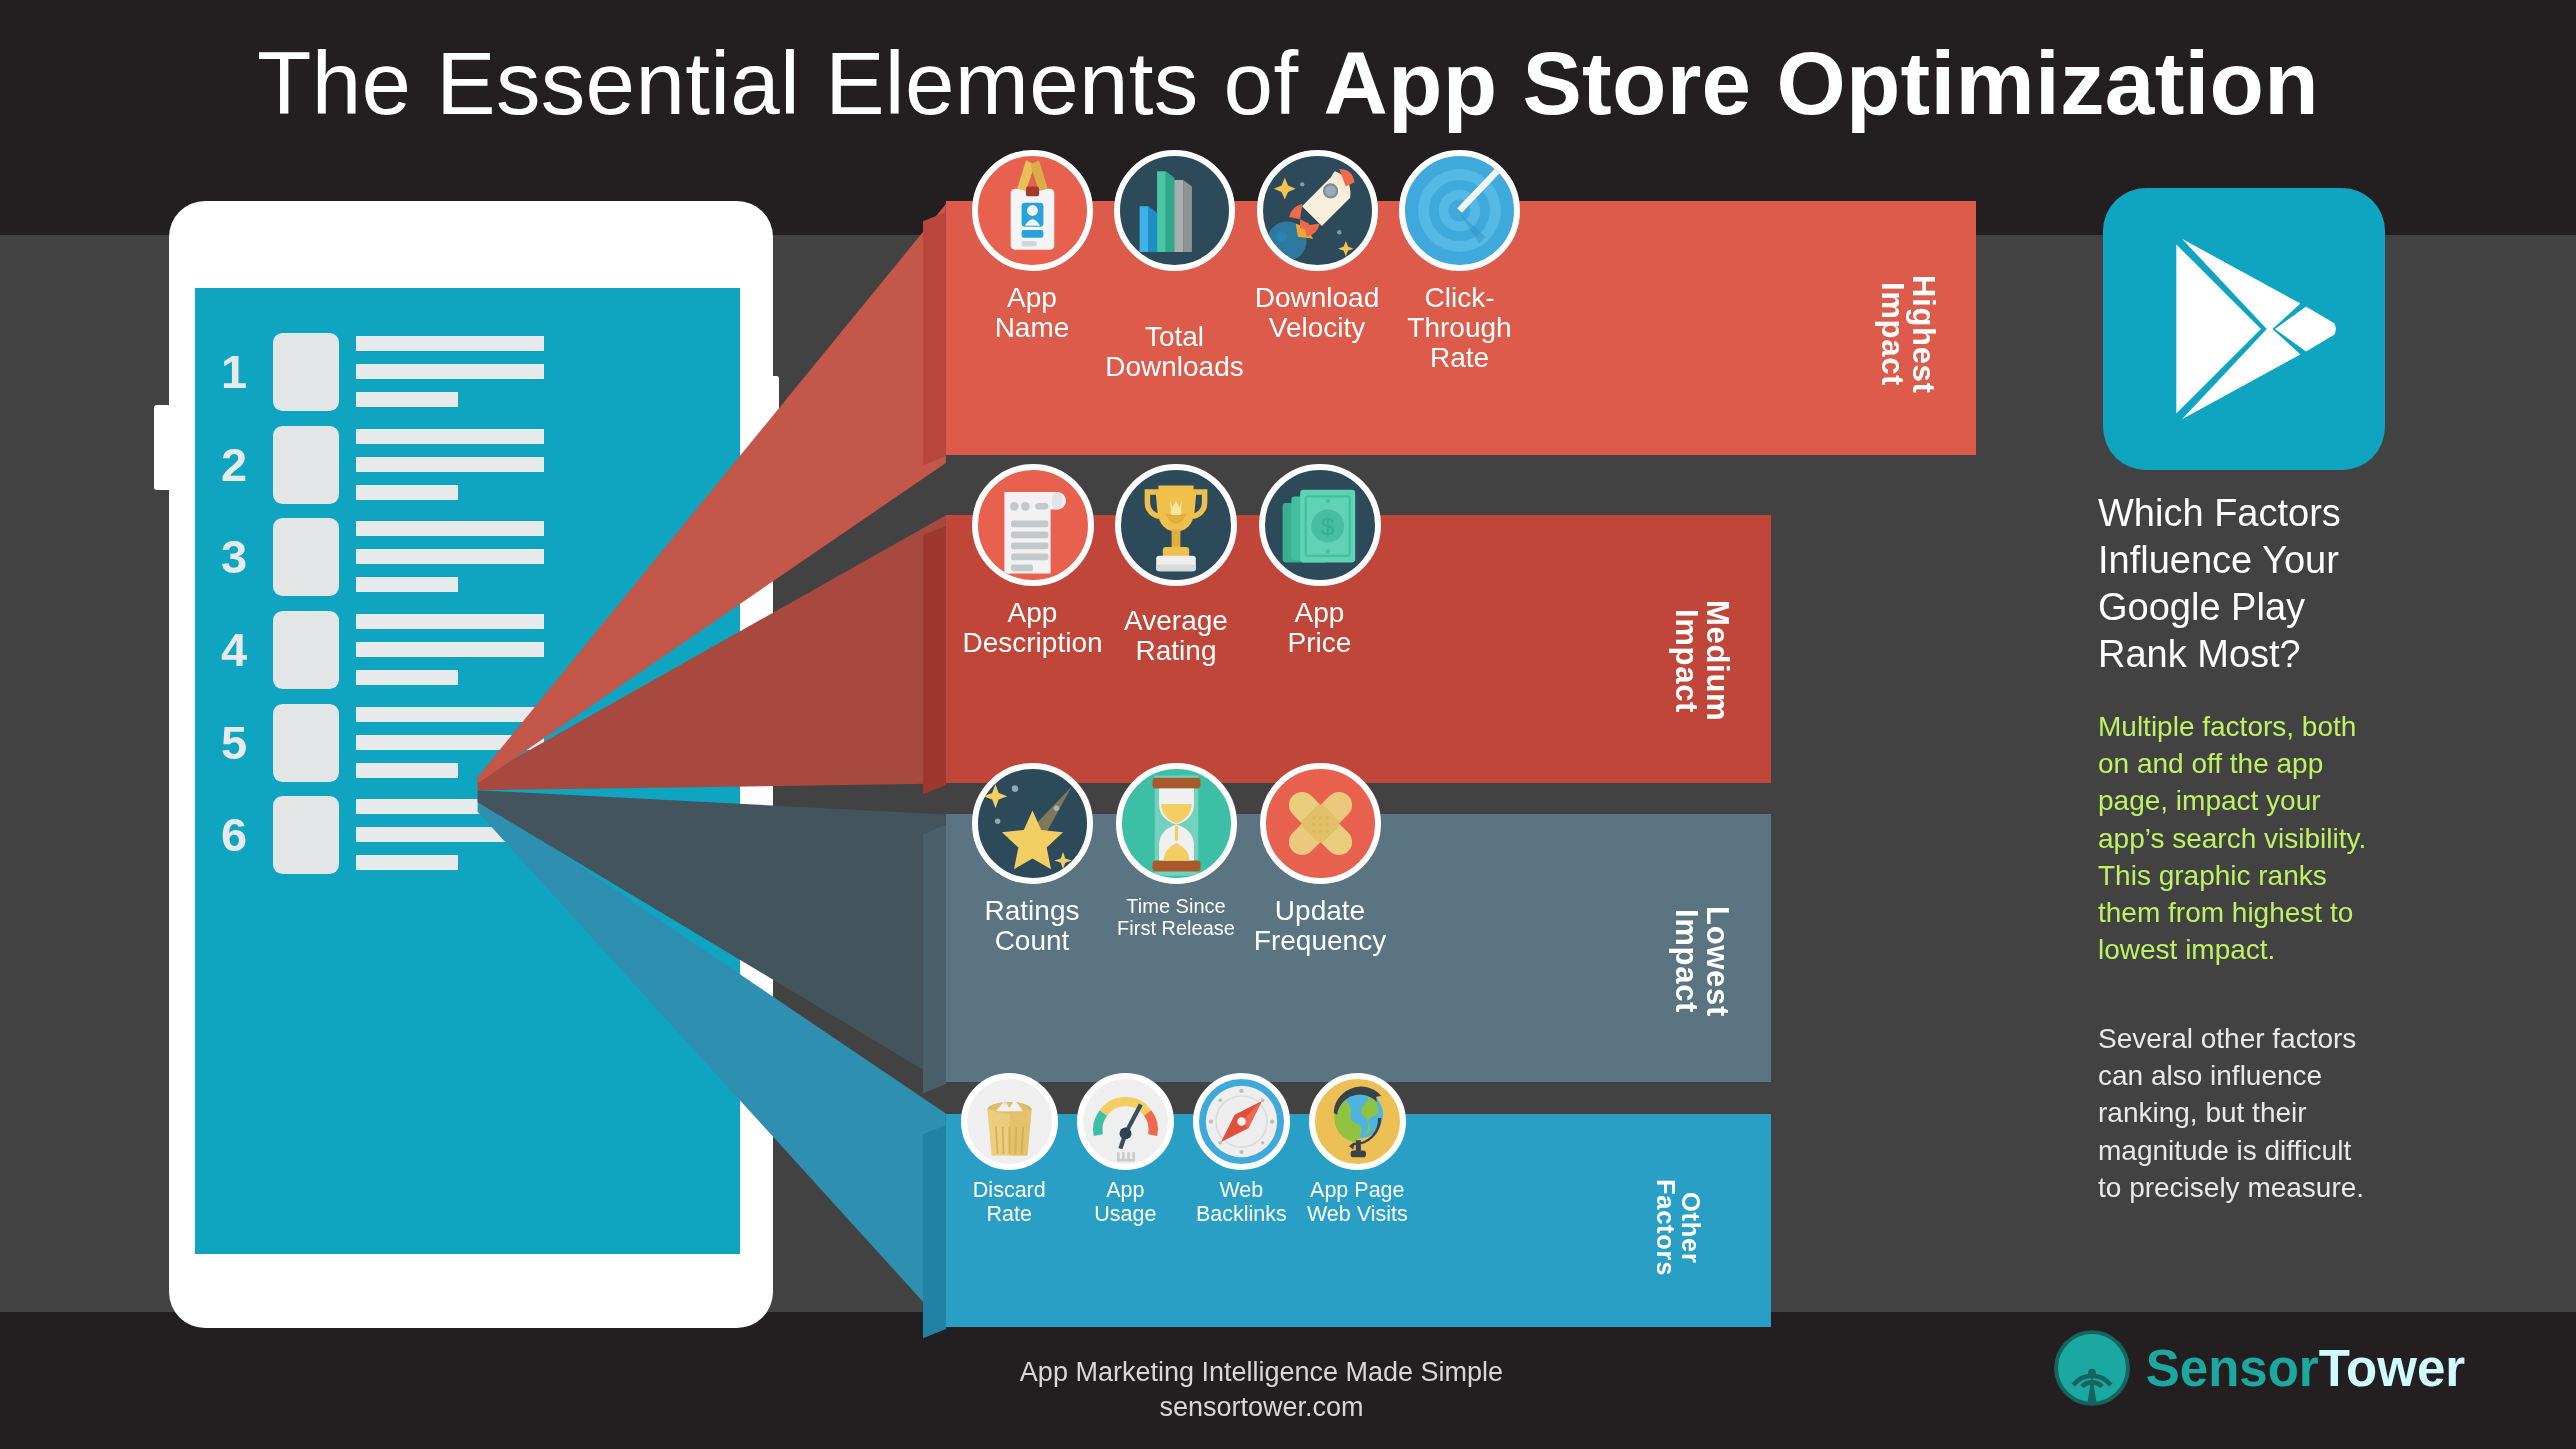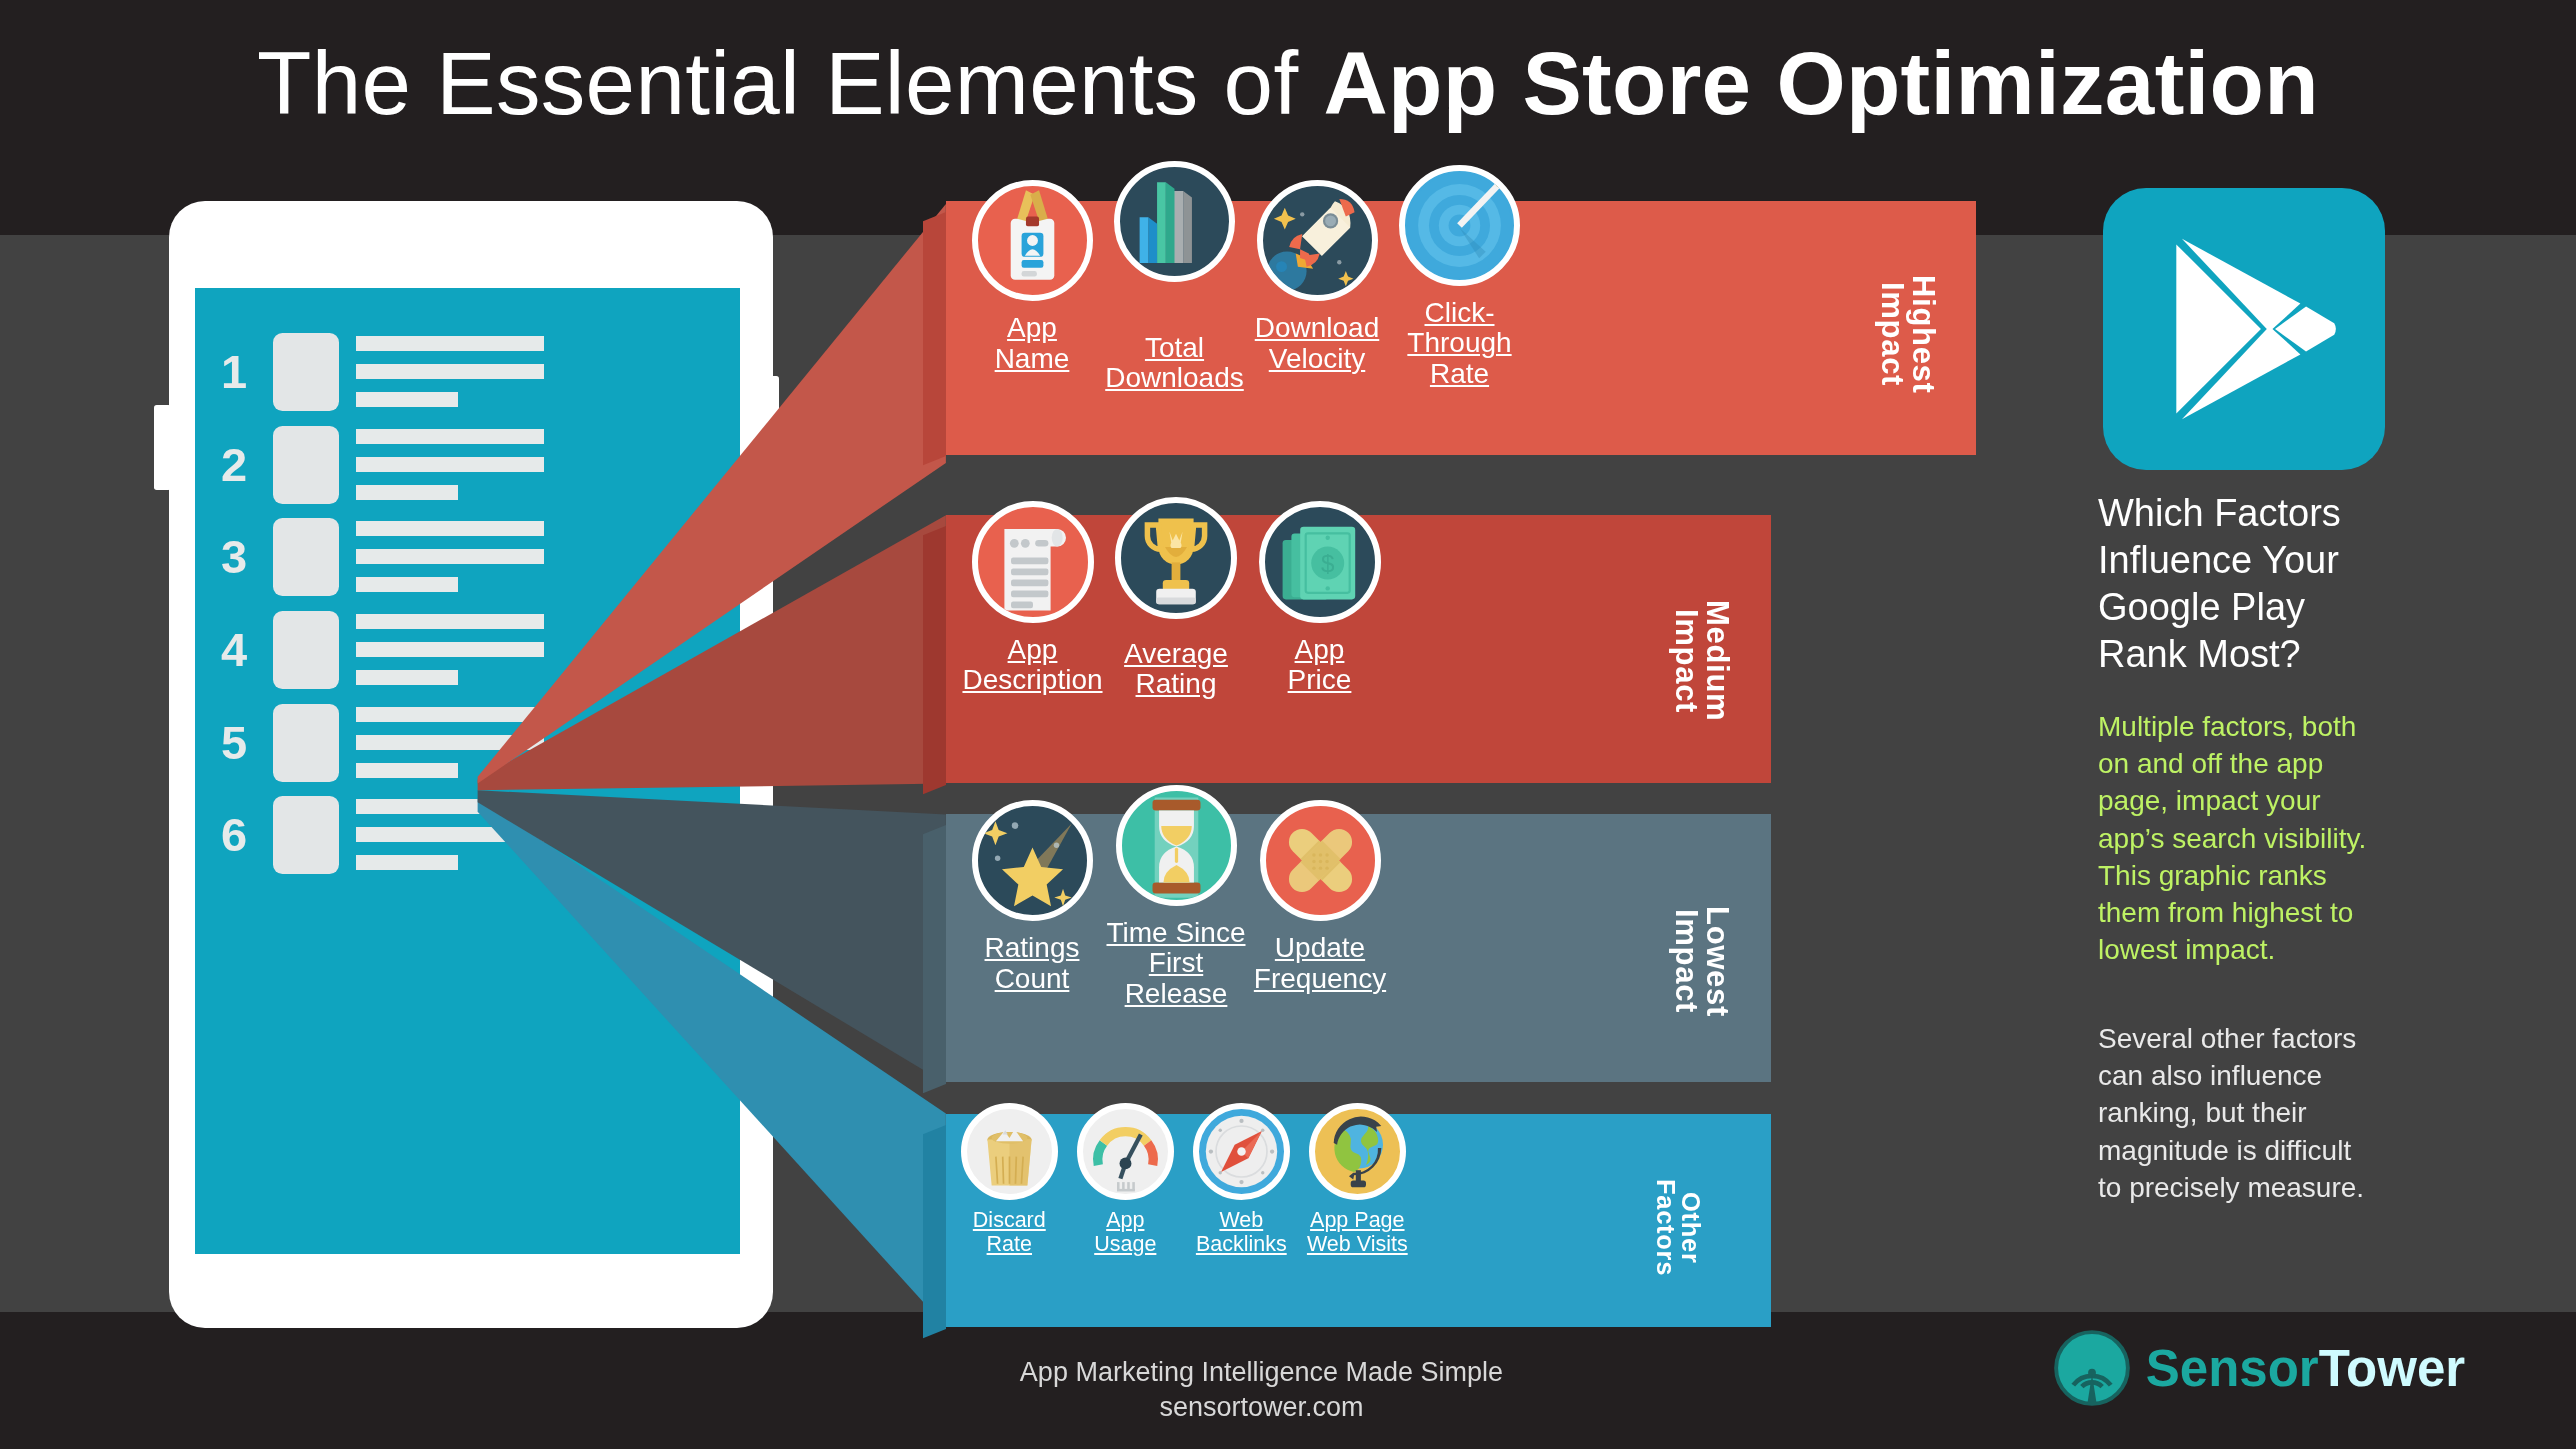--- a/index.html
+++ b/index.html
@@ -68,21 +68,21 @@
   .band {
     position:absolute; color:#FFFFFF;
   }
   .band-face { position:absolute; left:0; top:0; width:100%; height:100%; }
   .band-edge {
     position:absolute; left:-23px; top:10.7px; width:23px; height:100%;
     transform:skewY(-22deg); transform-origin:right top;
   }
   .band-items {
     position:absolute; left:0; top:0; height:100%;
-    display:flex; align-items:center;text-decoration:underline;
+    display:flex; align-items:flex-start;
   }
   .factor {
     display:flex; flex-direction:column; align-items:center;
     flex:none;
   }
   .circle-wrap { position:relative; }
   .circle {
     border-radius:50%; border:6px solid #FFFFFF; overflow:hidden; position:relative;
     background:#2C4A5A;
   }
@@ -376,21 +376,21 @@
                 <path d="M30 6 h40 v92 h-40 z" fill="#FFFFFF" opacity="0.28"></path>
                 <rect x="28" y="8" width="44" height="10" rx="3" fill="#A85A2B"></rect>
                 <rect x="28" y="84" width="44" height="10" rx="3" fill="#A85A2B"></rect>
                 <path d="M34 18 h32 v14 q0 14 -16 19 q-16 -5 -16 -19 z" fill="#F0F0F0"></path>
                 <path d="M34 84 h32 v-14 q0 -14 -16 -19 q-16 5 -16 19 z" fill="#F0F0F0"></path>
                 <path d="M36 32 h28 q0 12 -14 18 q-14 -6 -14 -18 z" fill="#F2CE63"></path>
                 <path d="M38 84 h24 q0 -10 -12 -16 q-12 6 -12 16 z" fill="#F2CE63"></path>
                 <rect x="48.5" y="52" width="3" height="14" rx="1.5" fill="#F2CE63"></rect>
               </svg></div>
           </div>
-          <div class="factor-label" style="margin-top: 12px; font-size: 28px; width: 164px;">Time Since
+          <div class="factor-label" style="margin-top: 12px; font-size: 20px; width: 164px;">Time Since
 First Release</div>
         </div>
         <div class="factor" style="width: 121px; margin-right: 23px;">
           <div class="circle-wrap">
             <div class="circle" style="width: 121px; height: 121px; background: rgb(232, 97, 78);"><svg width="100%" height="100%" viewBox="0 0 100 100">
                 <g transform="rotate(45 50 50)">
                   <rect x="14" y="38" width="72" height="24" rx="12" fill="#EBCE7D"></rect>
                   <rect x="36" y="38" width="28" height="24" fill="#E0BF68"></rect>
                 </g>
                 <g transform="rotate(-45 50 50)">

